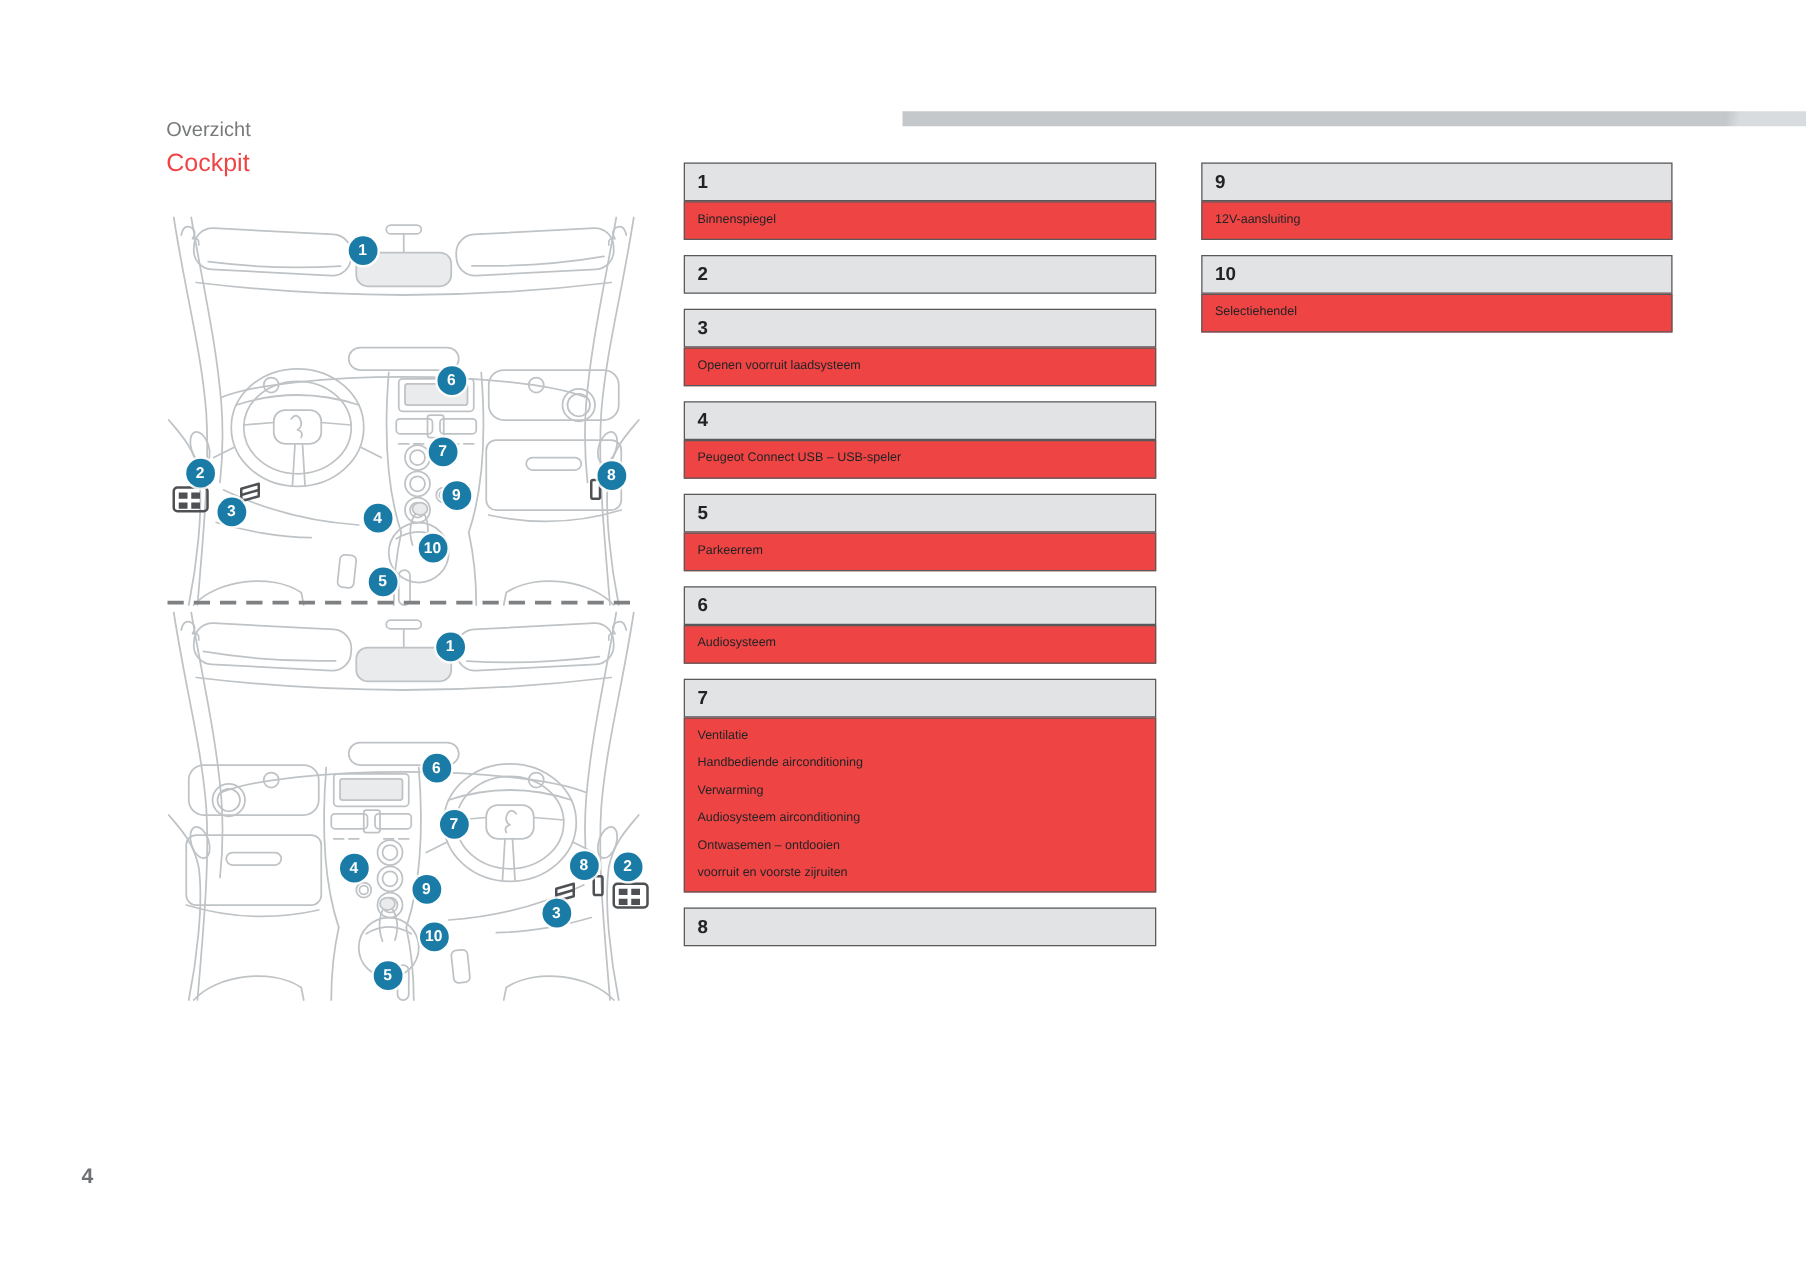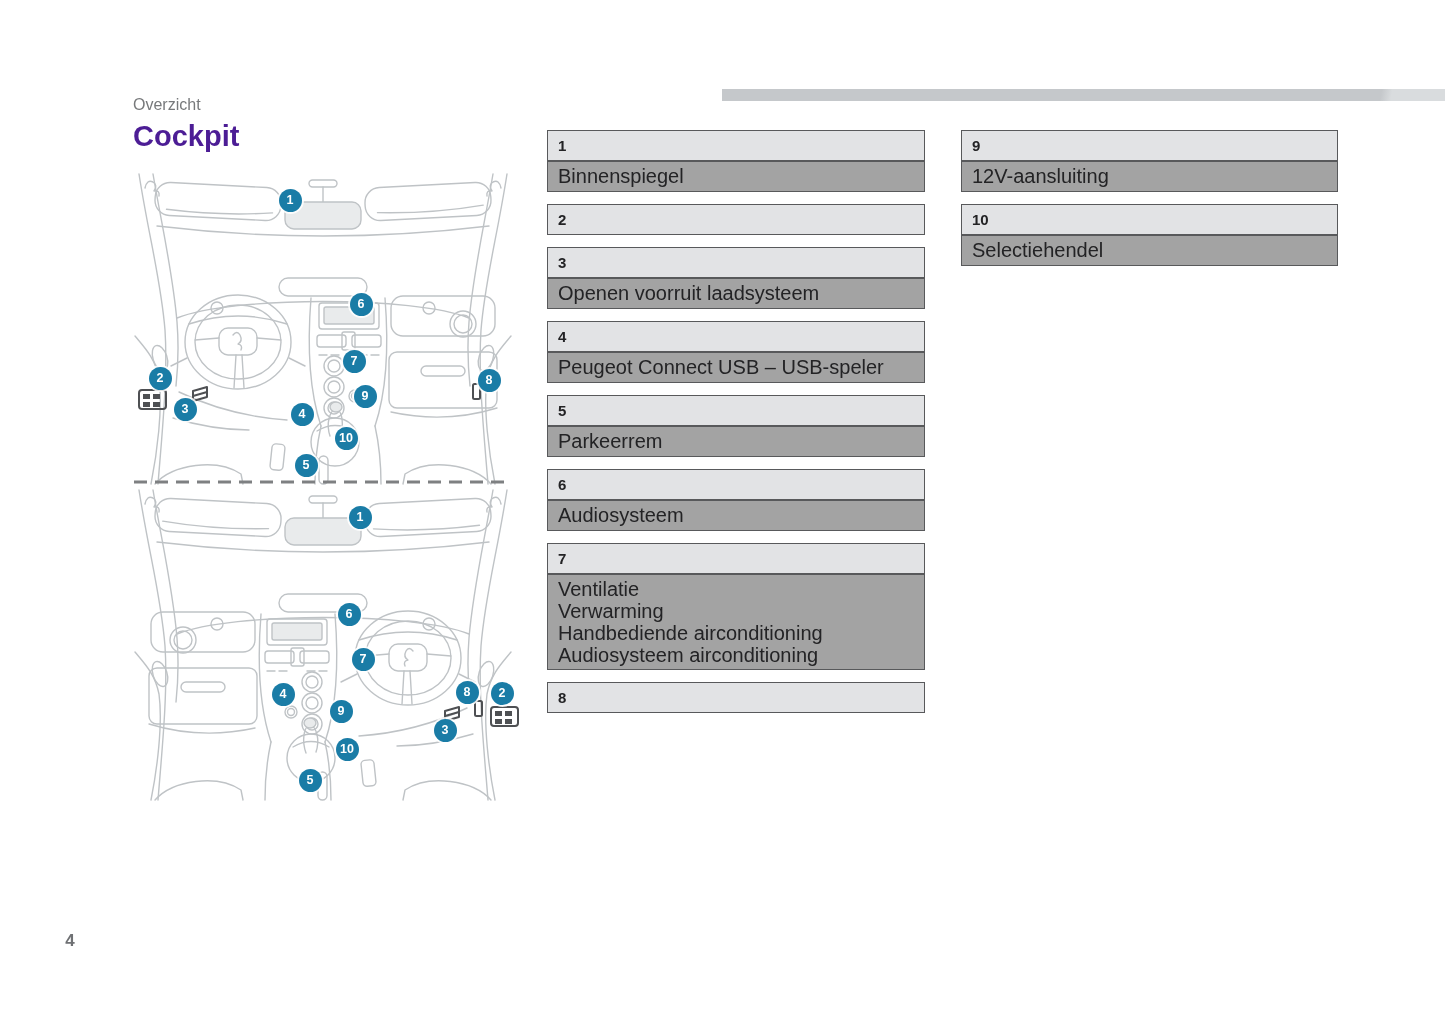--- a/index.html
+++ b/index.html
@@ -10,21 +10,21 @@
   }
   .topbar{
     position:absolute;left:722px;top:89px;width:723px;height:12px;
     background:linear-gradient(100deg,var(--accent-bar) 0,var(--accent-bar) 91%,var(--accent-bar-tip) 92.5%);
   }
   .section-label{
     position:absolute;left:133px;top:96px;font-size:16px;color:var(--text-muted);
   }
   .title{
     position:absolute;left:133px;top:120px;margin:0;
-    font-size:29px;font-weight:700;color:#4c1d95;line-height:1.15;
+    font-size:20px;font-weight:400;color:#ef4444;line-height:1.15;
   }
   .illustration{position:absolute;left:133px;top:172px;width:380px;height:628px}
   .view{position:absolute;left:0;width:380px;height:312px}
   .view-top{top:0}
   .view-bottom{top:316px}
   .view svg{position:absolute;left:0;top:0;overflow:visible}
   .divider{position:absolute;top:308px;left:0;width:380px;height:4px}
   .line-art{stroke:var(--drawing-stroke);fill:none;stroke-width:1.4;stroke-linecap:round;stroke-linejoin:round}
   .fill-soft{fill:#e9ebec}
   .dark-stroke{stroke:#4e5053;fill:none;stroke-width:2;stroke-linejoin:round}
@@ -39,21 +39,21 @@
   .col-left{left:547px;width:378px}
   .col-right{left:961px;width:377px}
   .legend-table{margin-bottom:12px}
   .legend-header{
     box-sizing:border-box;height:31px;border:1px solid var(--table-border);
     background:var(--table-header-bg);padding:4px 10px;line-height:21px;
     font-size:15px;font-weight:700;color:#232325;
   }
   .legend-body{
     box-sizing:border-box;min-height:31px;border:1px solid var(--table-border);
-    background:#a3a3a3;padding:3px 10px;font-size:20px;color:#232325;
+    background:#ef4444;padding:3px 10px;font-size:10px;color:#232325;
   }
   .legend-line{line-height:22px}
   .page-number{
     position:absolute;left:54px;top:931px;width:32px;text-align:center;
     font-size:17px;font-weight:700;color:#6f7174;
   }
 </style>
 </head>
 <body>
 
@@ -242,23 +242,25 @@
     <div class="legend-table">
       <div class="legend-header">6</div>
       <div class="legend-body">
         <div class="legend-line">Audiosysteem</div>
       </div>
     </div>
     <div class="legend-table">
       <div class="legend-header">7</div>
       <div class="legend-body">
         <div class="legend-line">Ventilatie</div>
+        <div class="legend-line">Handbediende airconditioning</div>
         <div class="legend-line">Verwarming</div>
-        <div class="legend-line">Handbediende airconditioning</div>
         <div class="legend-line">Audiosysteem airconditioning</div>
+        <div class="legend-line">Ontwasemen – ontdooien</div>
+        <div class="legend-line">voorruit en voorste zijruiten</div>
       </div>
     </div>
     <div class="legend-table">
       <div class="legend-header">8</div>
     </div>
   </div>
 <div class="col col-right">
     <div class="legend-table">
       <div class="legend-header">9</div>
       <div class="legend-body">

